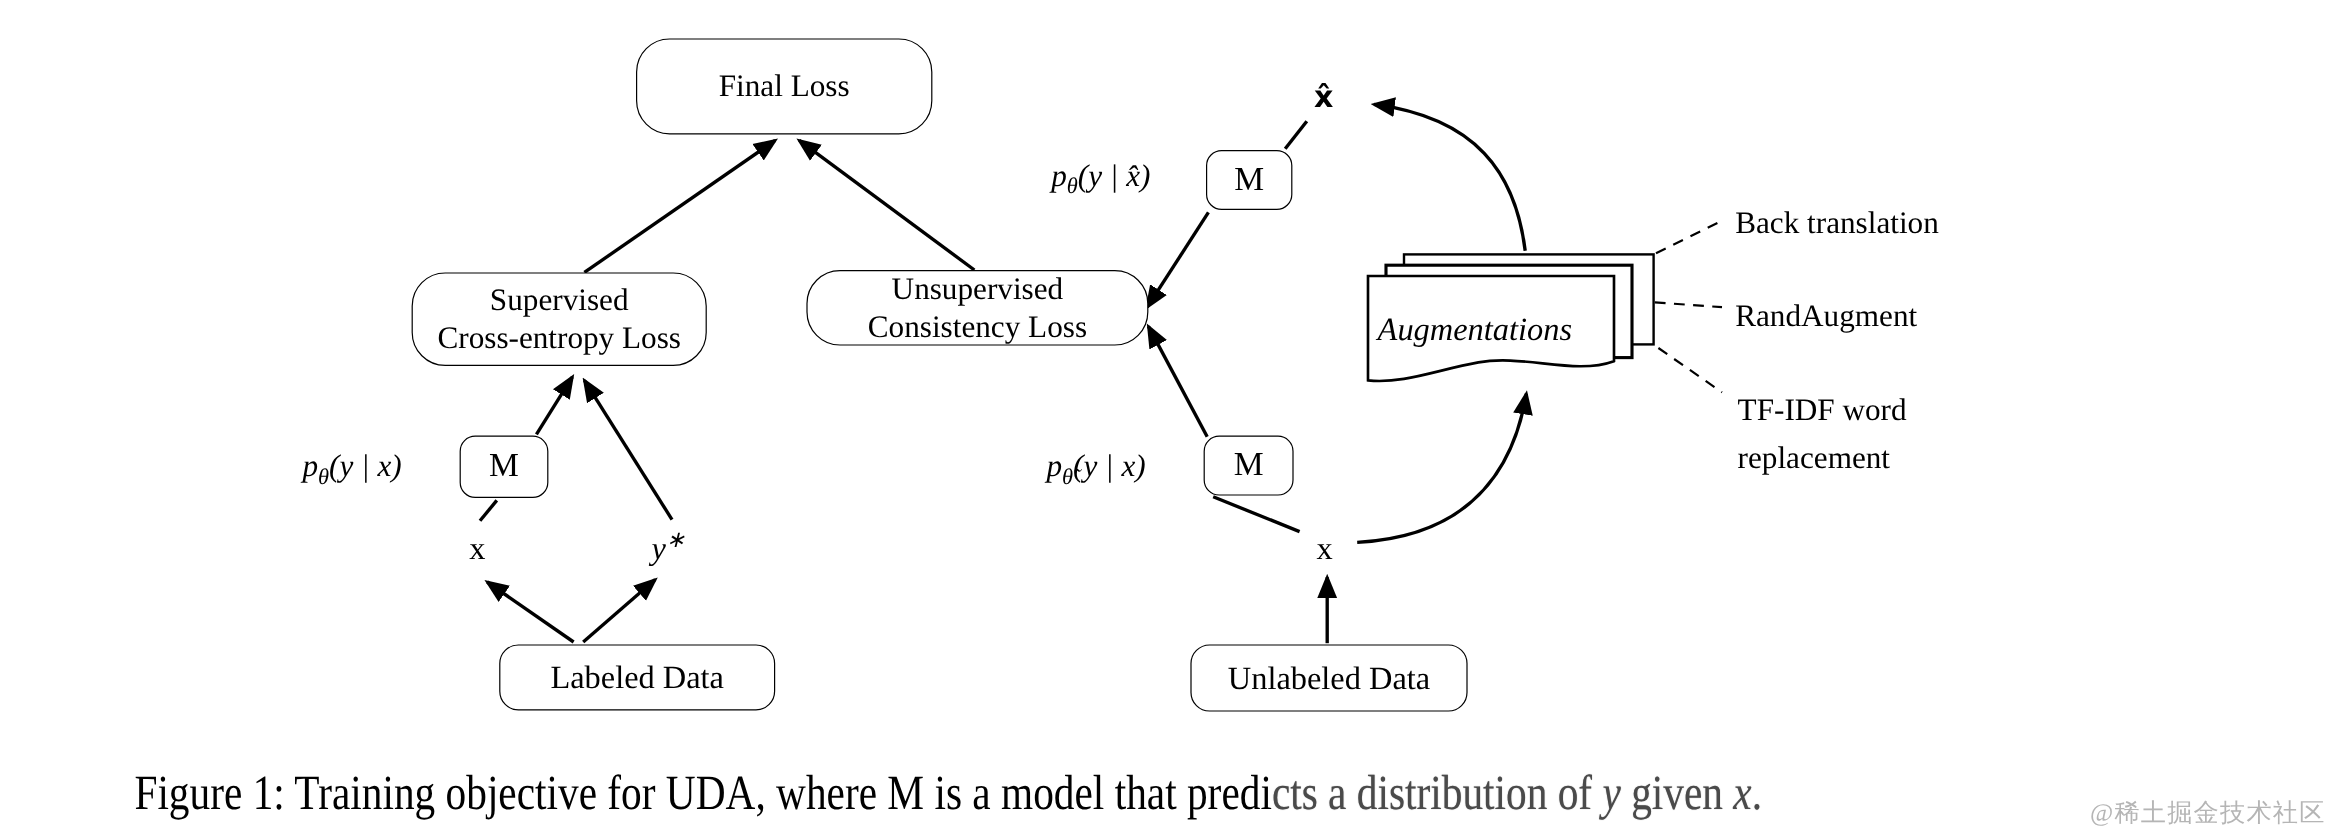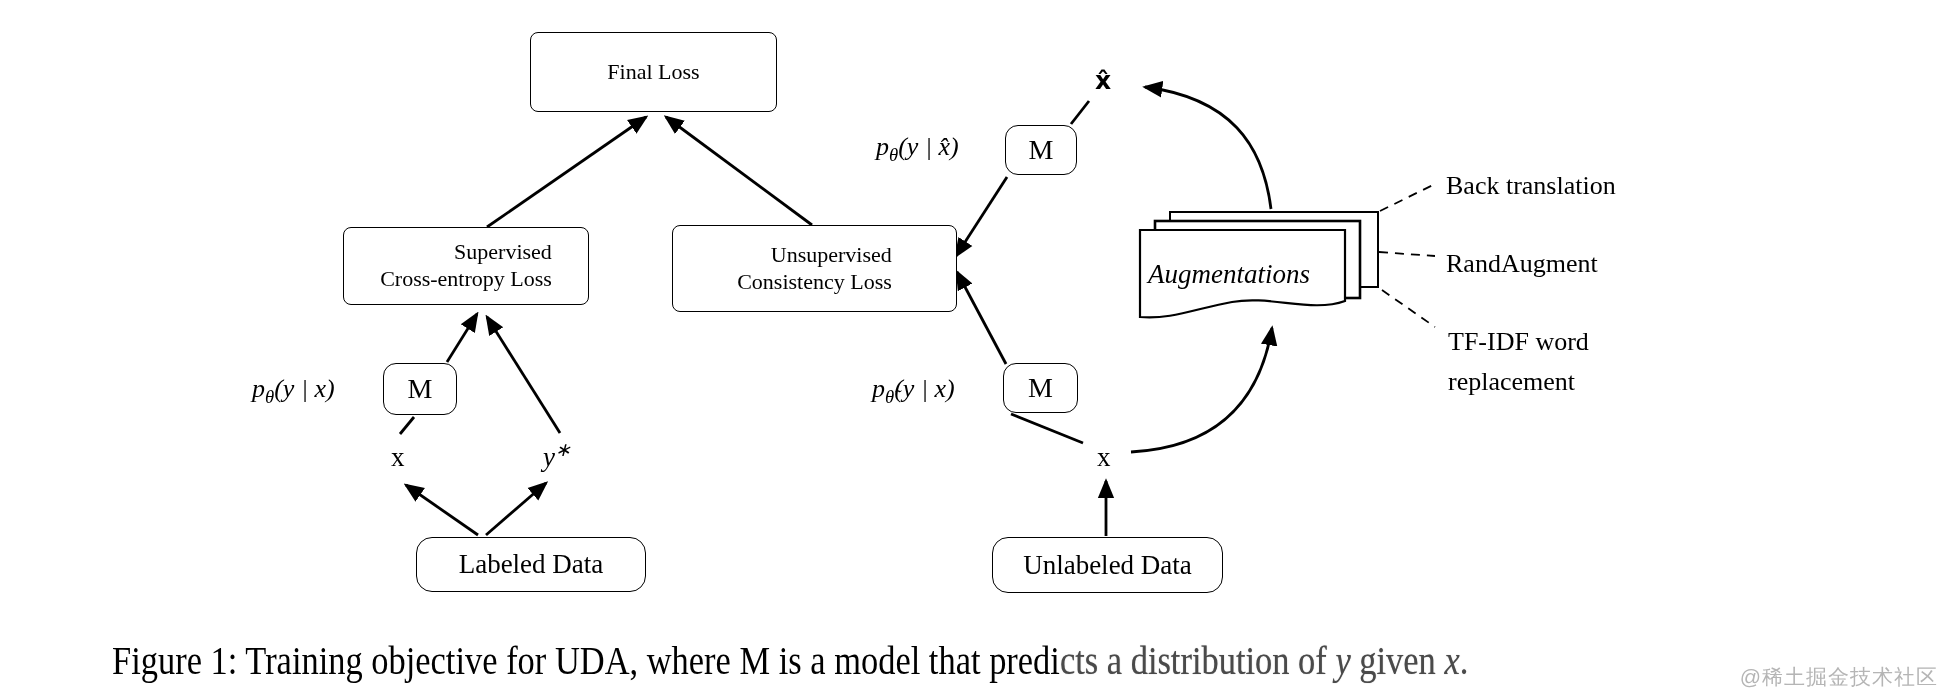--- a/index.html
+++ b/index.html
@@ -19,21 +19,21 @@
     border: 1.6px solid #000;
     background: #fff;
     display: flex;
     align-items: center;
     justify-content: center;
     text-align: center;
     white-space: pre-line;
     box-sizing: border-box;
     line-height: 1.22;
   }
-  .loss-node { border-radius: 8px; font-size: 22px; text-align: right; }
+  .loss-node { border-radius: 28px; font-size: 26px; }
   .m-node    { border-radius: 13px; font-size: 28px; }
   .data-node { border-radius: 16px; font-size: 27px; }
 
   .lbl { position: absolute; white-space: pre-line; }
   .mathp { font-size: 26px; font-style: italic; }
   .mathp sub { font-size: 0.72em; line-height: 0; }
   .var-upright { font-size: 27px; }
   .var-italic  { font-size: 27px; font-style: italic; }
   .var-hat { font-family: "DejaVu Sans", sans-serif; font-weight: 600; font-size: 25px; }
   .sup-star { font-size: 0.7em; }
@@ -52,21 +52,21 @@
   }
   .cap-faded { color: #4a4a4a; text-shadow: 0 0 1px #9a9a9a; }
   .cap-it { font-style: italic; }
 
   .watermark {
     position: absolute;
     right: 4px;
     top: 663px;
     font-size: 21px;
     color: #b5b5b5;
-    font-family: Liberation Sans, sans-serif;
+    font-family: Liberation Serif, serif;
     letter-spacing: 1px;
   }
 </style>
 </head>
 <body>
 
 <div class="stage">
 
   <svg class="layer" width="1942" height="700" viewBox="0 0 1942 700">
     <defs>
@@ -106,21 +106,21 @@
       <line x1="1379" y1="252" x2="1435" y2="256"></line>
       <line x1="1382" y1="290" x2="1435" y2="327"></line>
     </g>
   </svg>
 
   <div class="node loss-node" style="left:530px; top:32px; width:247px; height:80px;">Final Loss</div>
 
   <div class="node loss-node" style="left:343px; top:227px; width:246px; height:78px;">Supervised
 Cross-entropy Loss</div>
 
-  <div class="node loss-node" style="left:672px; top:225px; width:285px; height:87px;">Unsupervised
+  <div class="node loss-node" style="left:672px; top:225px; width:285px; height:63px;">Unsupervised
 Consistency Loss</div>
 
   <div class="node m-node" style="left:383px; top:363px; width:74px; height:52px;">M</div>
 
   <div class="node m-node" style="left:1005px; top:125px; width:72px; height:50px;">M</div>
 
   <div class="node m-node" style="left:1003px; top:363px; width:75px; height:50px;">M</div>
 
   <div class="node data-node" style="left:370px; top:537px; width:230px; height:55px;margin-left:46px;">Labeled Data</div>
 

